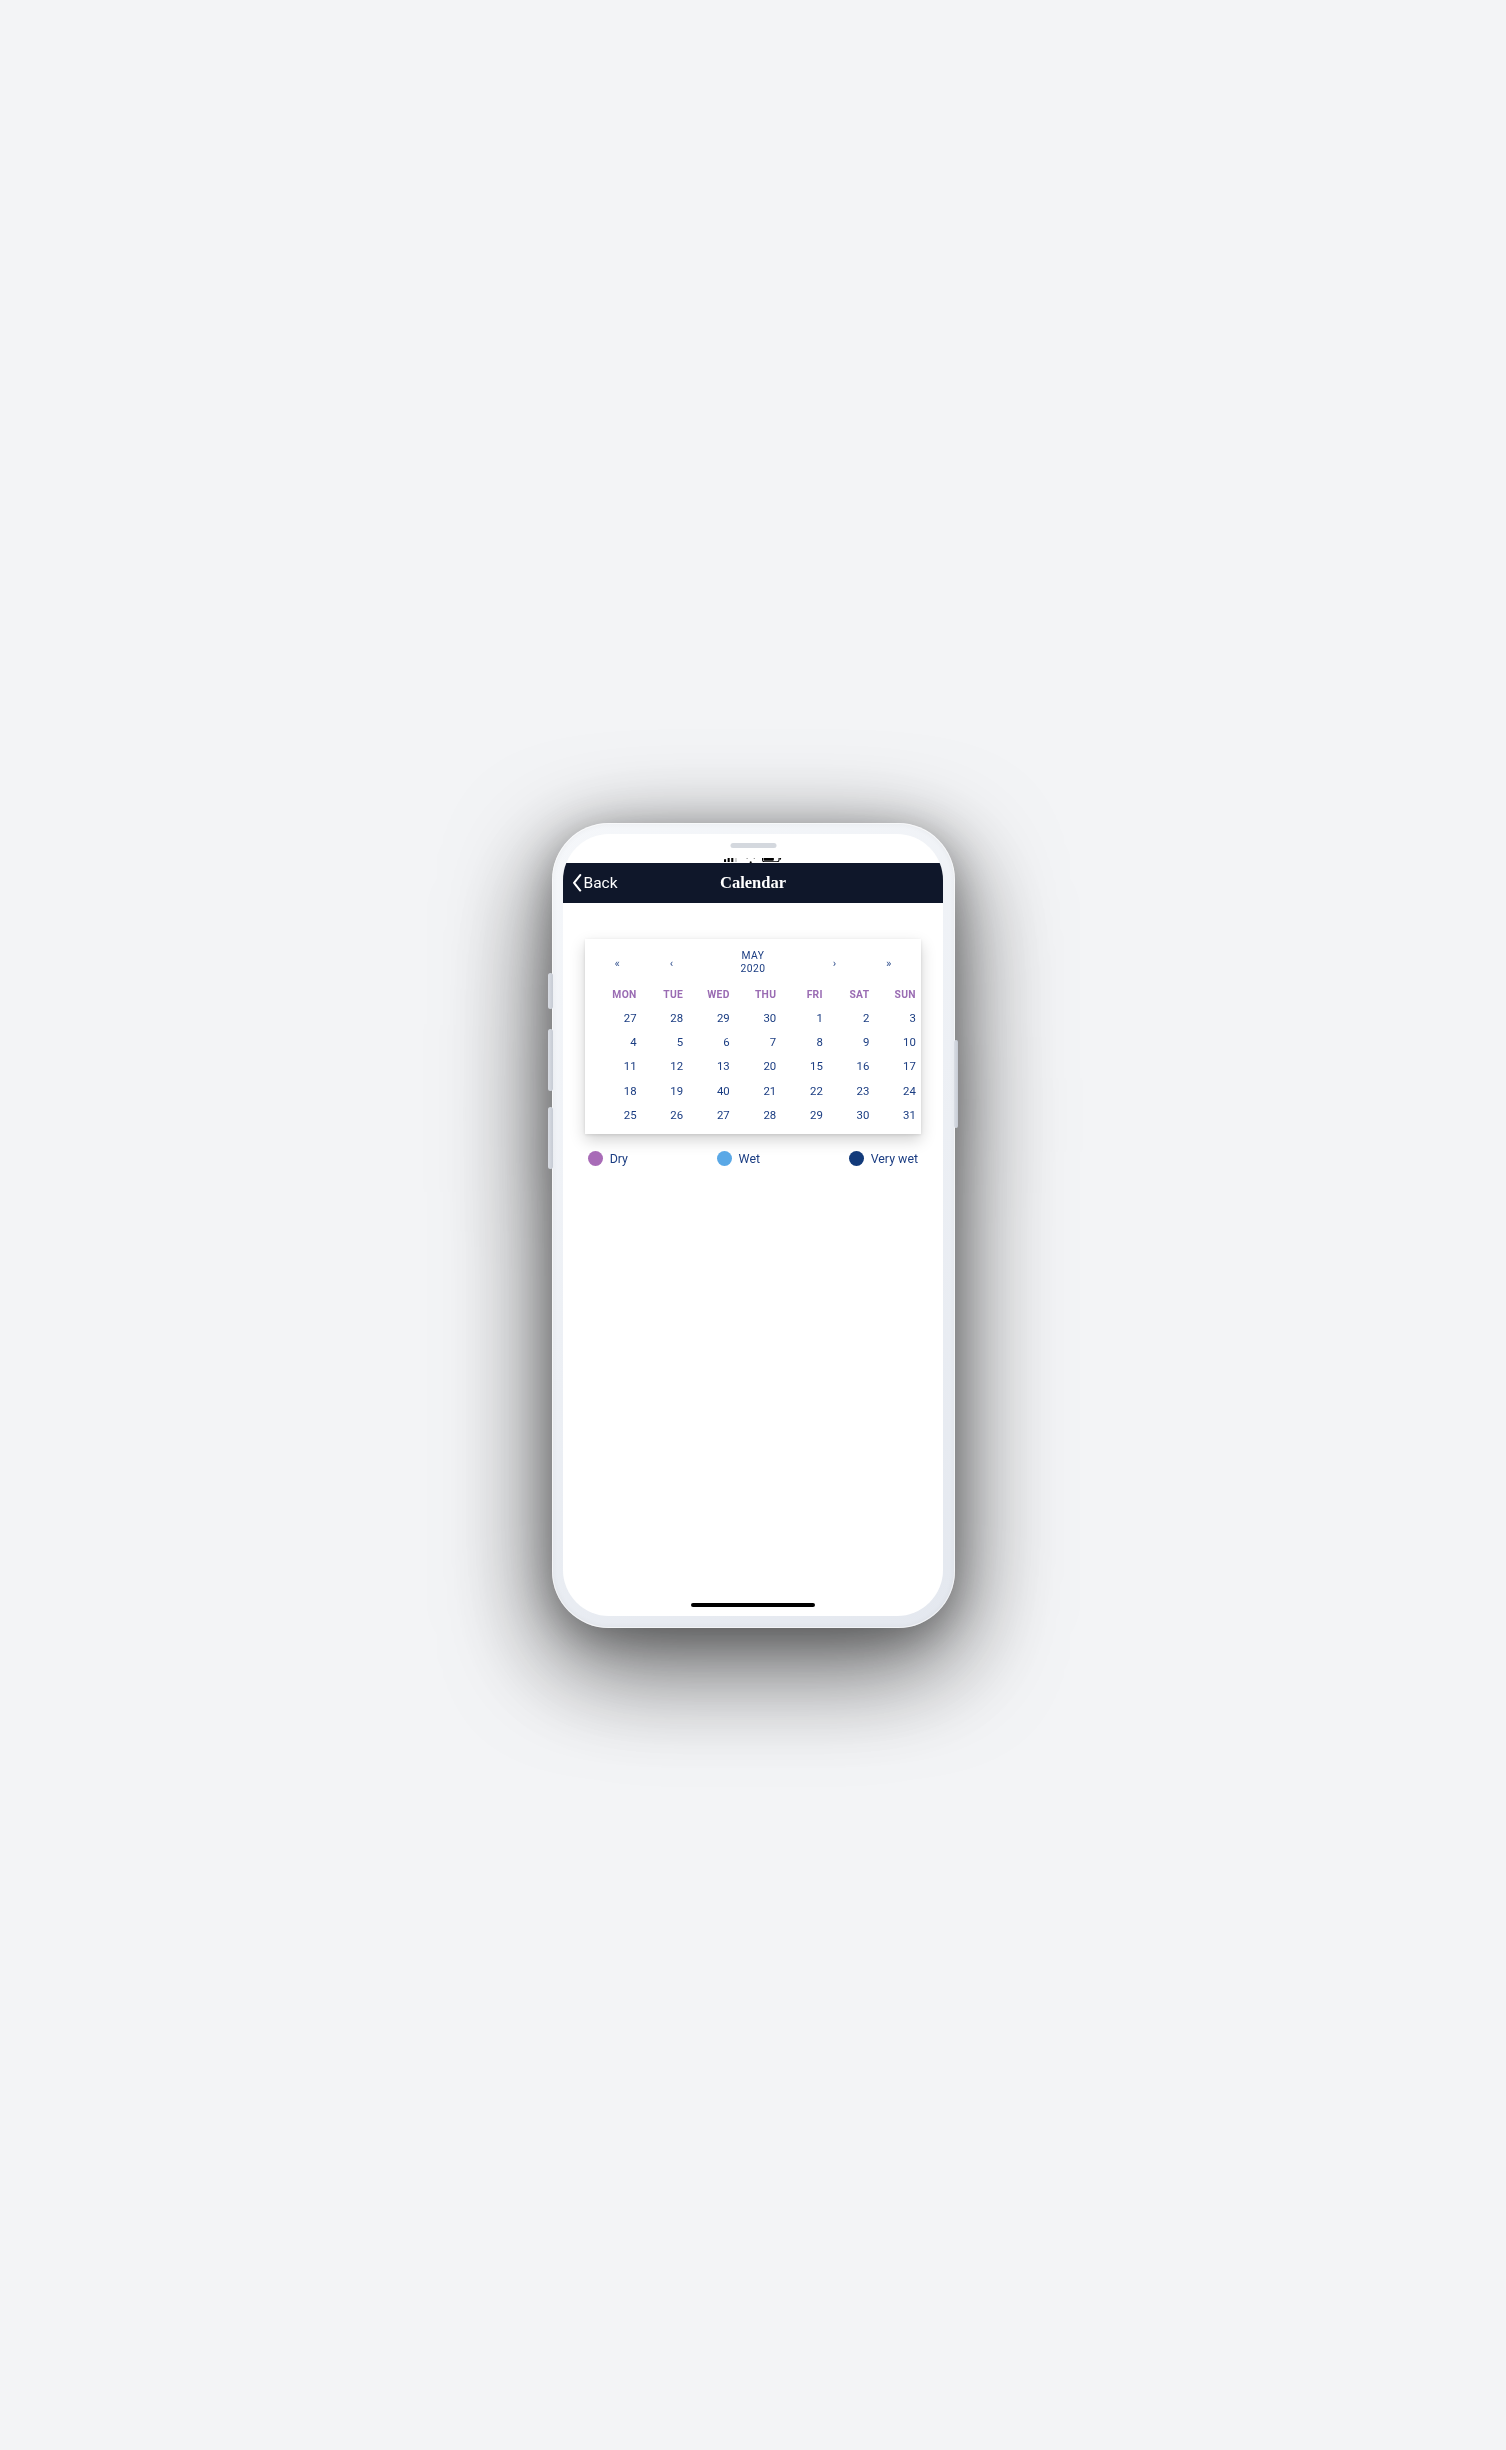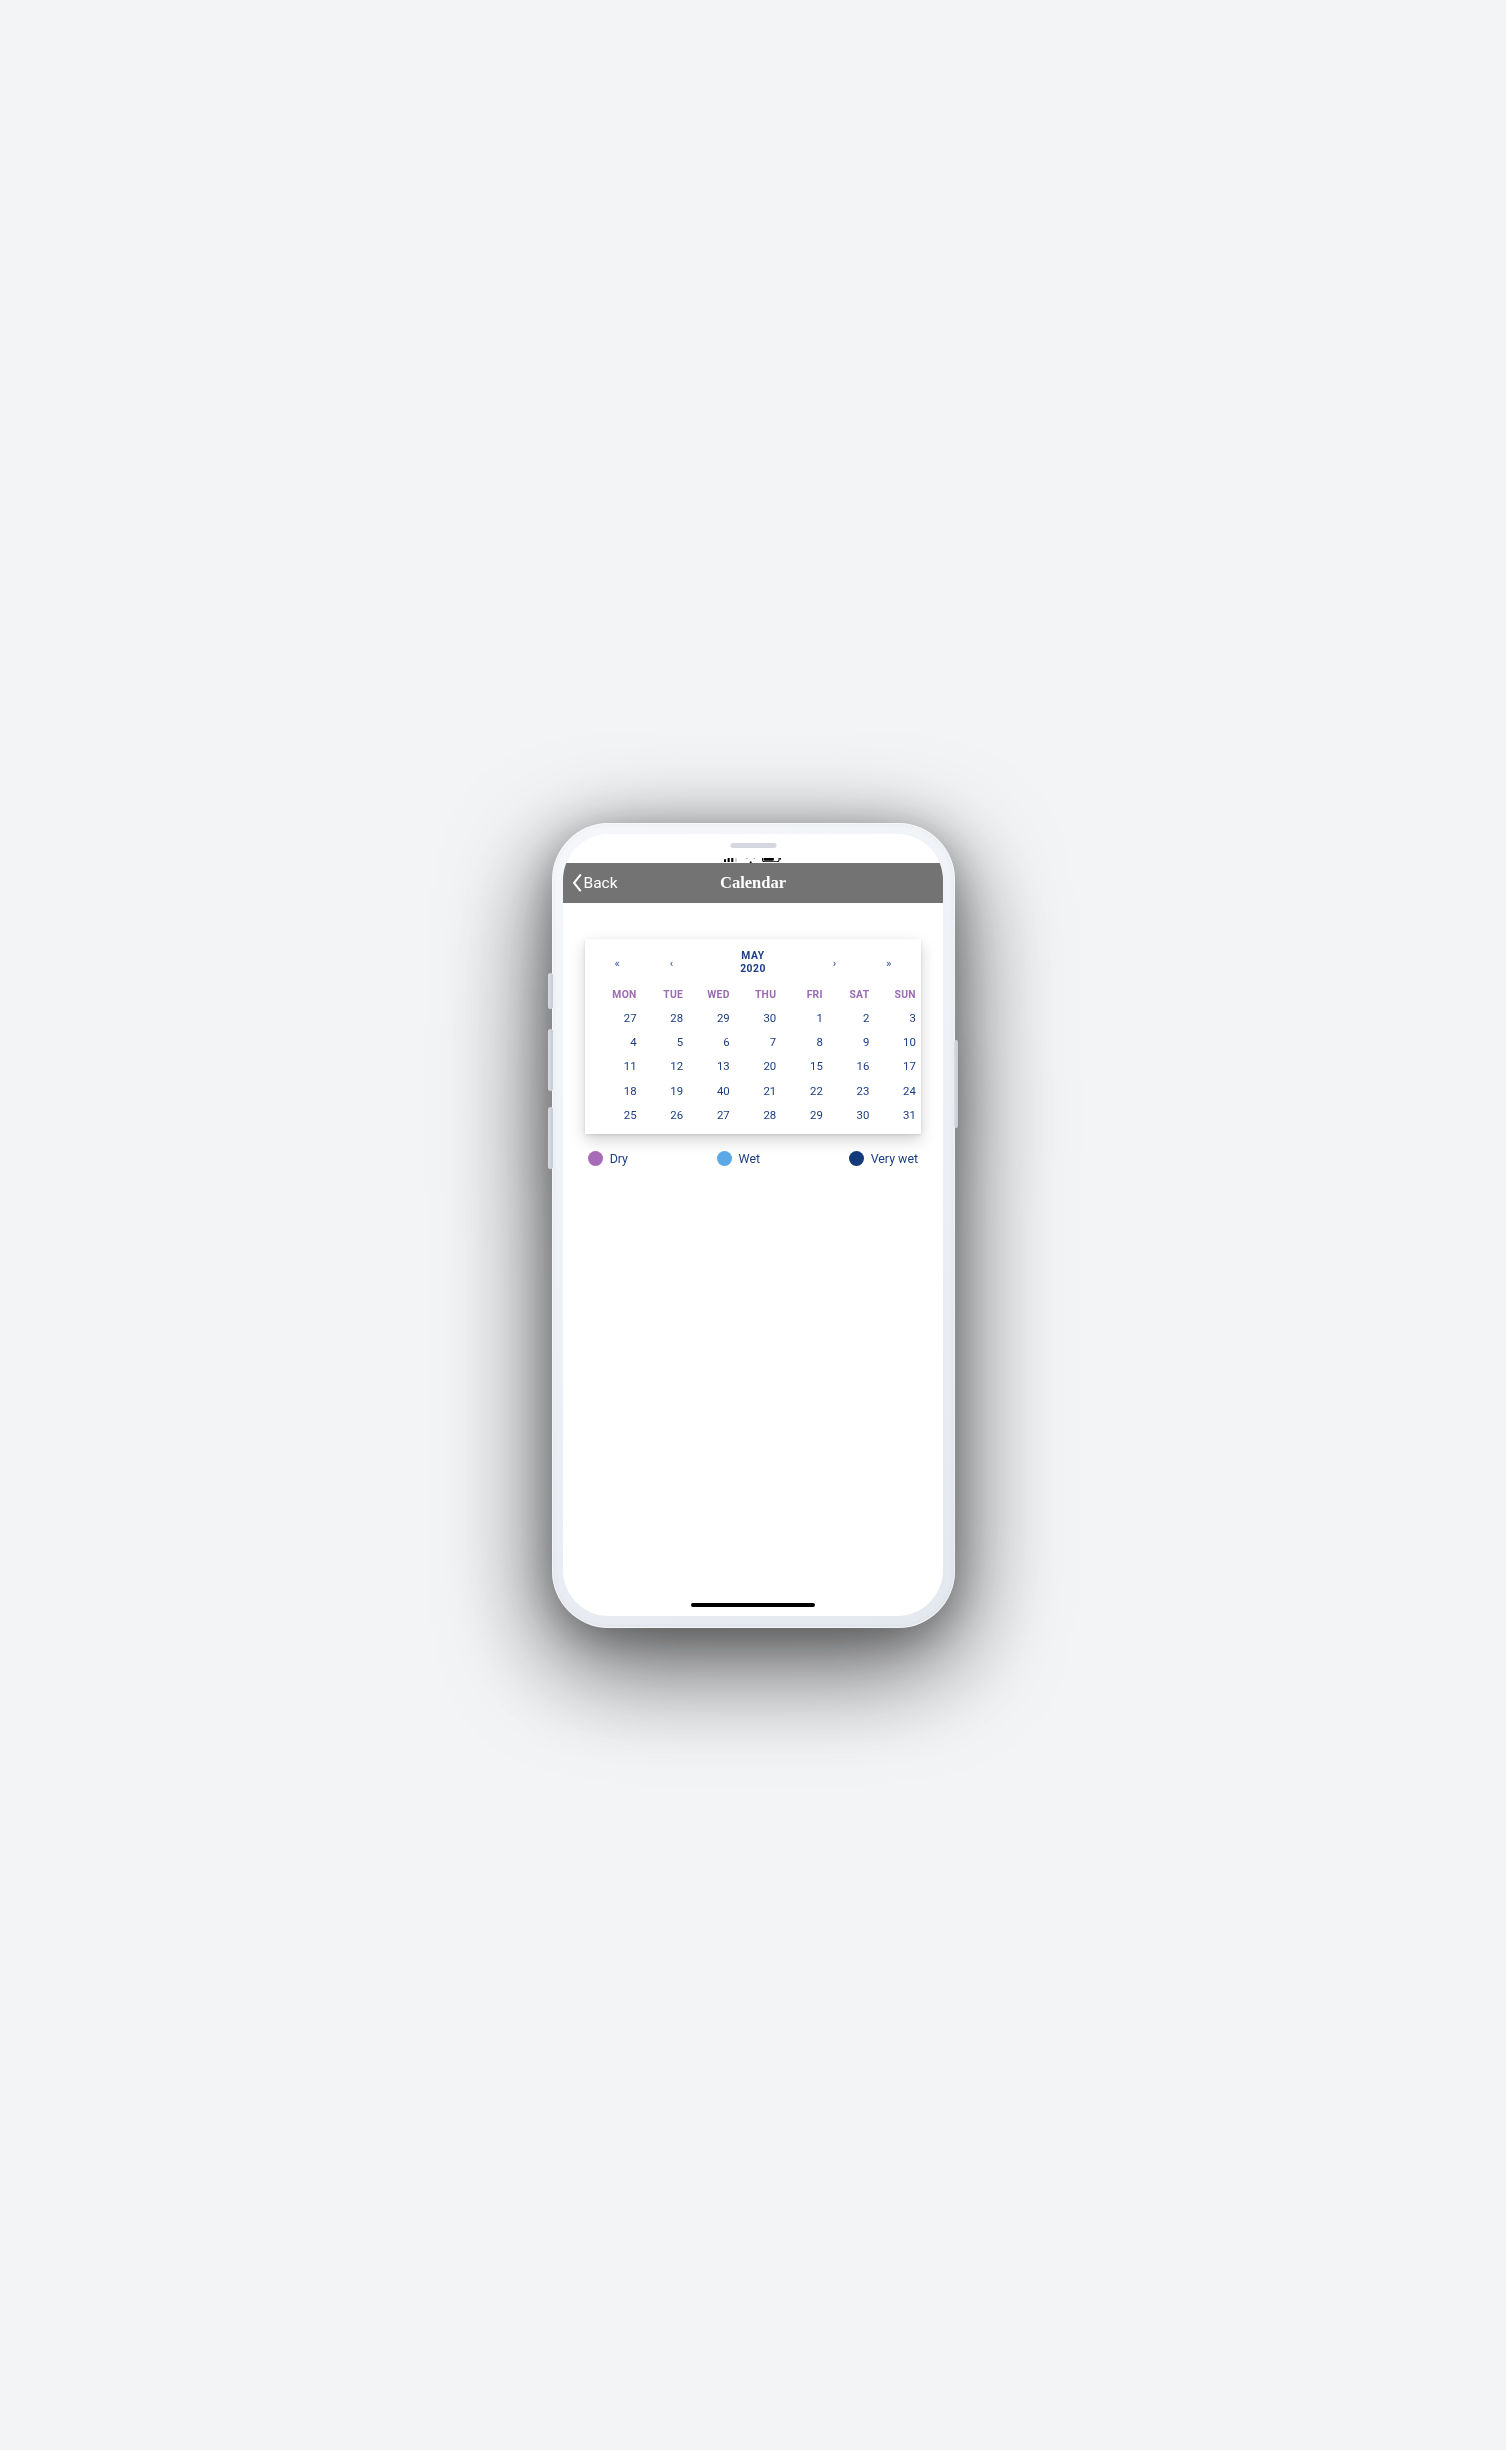--- a/index.html
+++ b/index.html
@@ -92,21 +92,21 @@
   }
   .mascot { width: 72px; height: 57px; position: relative; }
   .brand {
     font-family: Georgia, "Times New Roman", serif;
     font-weight: 700;
     font-size: 23px;
     color: #9a6cb3;
     margin-top: -3.1px;
   }
   .nav-bar {
-    background: #737373;
+    background: #0f172a;
     color: #fff;
     height: 40px;
     display: flex;
     align-items: center;
     padding: 0 9.3px;
     position: relative;
   }
   .back-btn {
     display: flex;
     align-items: center;
@@ -136,21 +136,21 @@
     align-items: center;
     text-align: center;
     color: #1b3d82;
     font-size: 10.3px;
     margin-bottom: 13.4px;
   }
   .cal-header .month {
     display: flex;
     flex-direction: column;
     line-height: 1.2;
-    font-weight: 700;
+    font-weight: 400;
     letter-spacing: 0.5px;
   }
   .cal-nav-arrow { font-size: 11.4px; color: #1b3d82; opacity: 0.9; }
   .day-row, .week-row {
     display: grid;
     grid-template-columns: repeat(7, 1fr);
     text-align: right;
   }
   .day-row {
     color: #9a6cb3;

